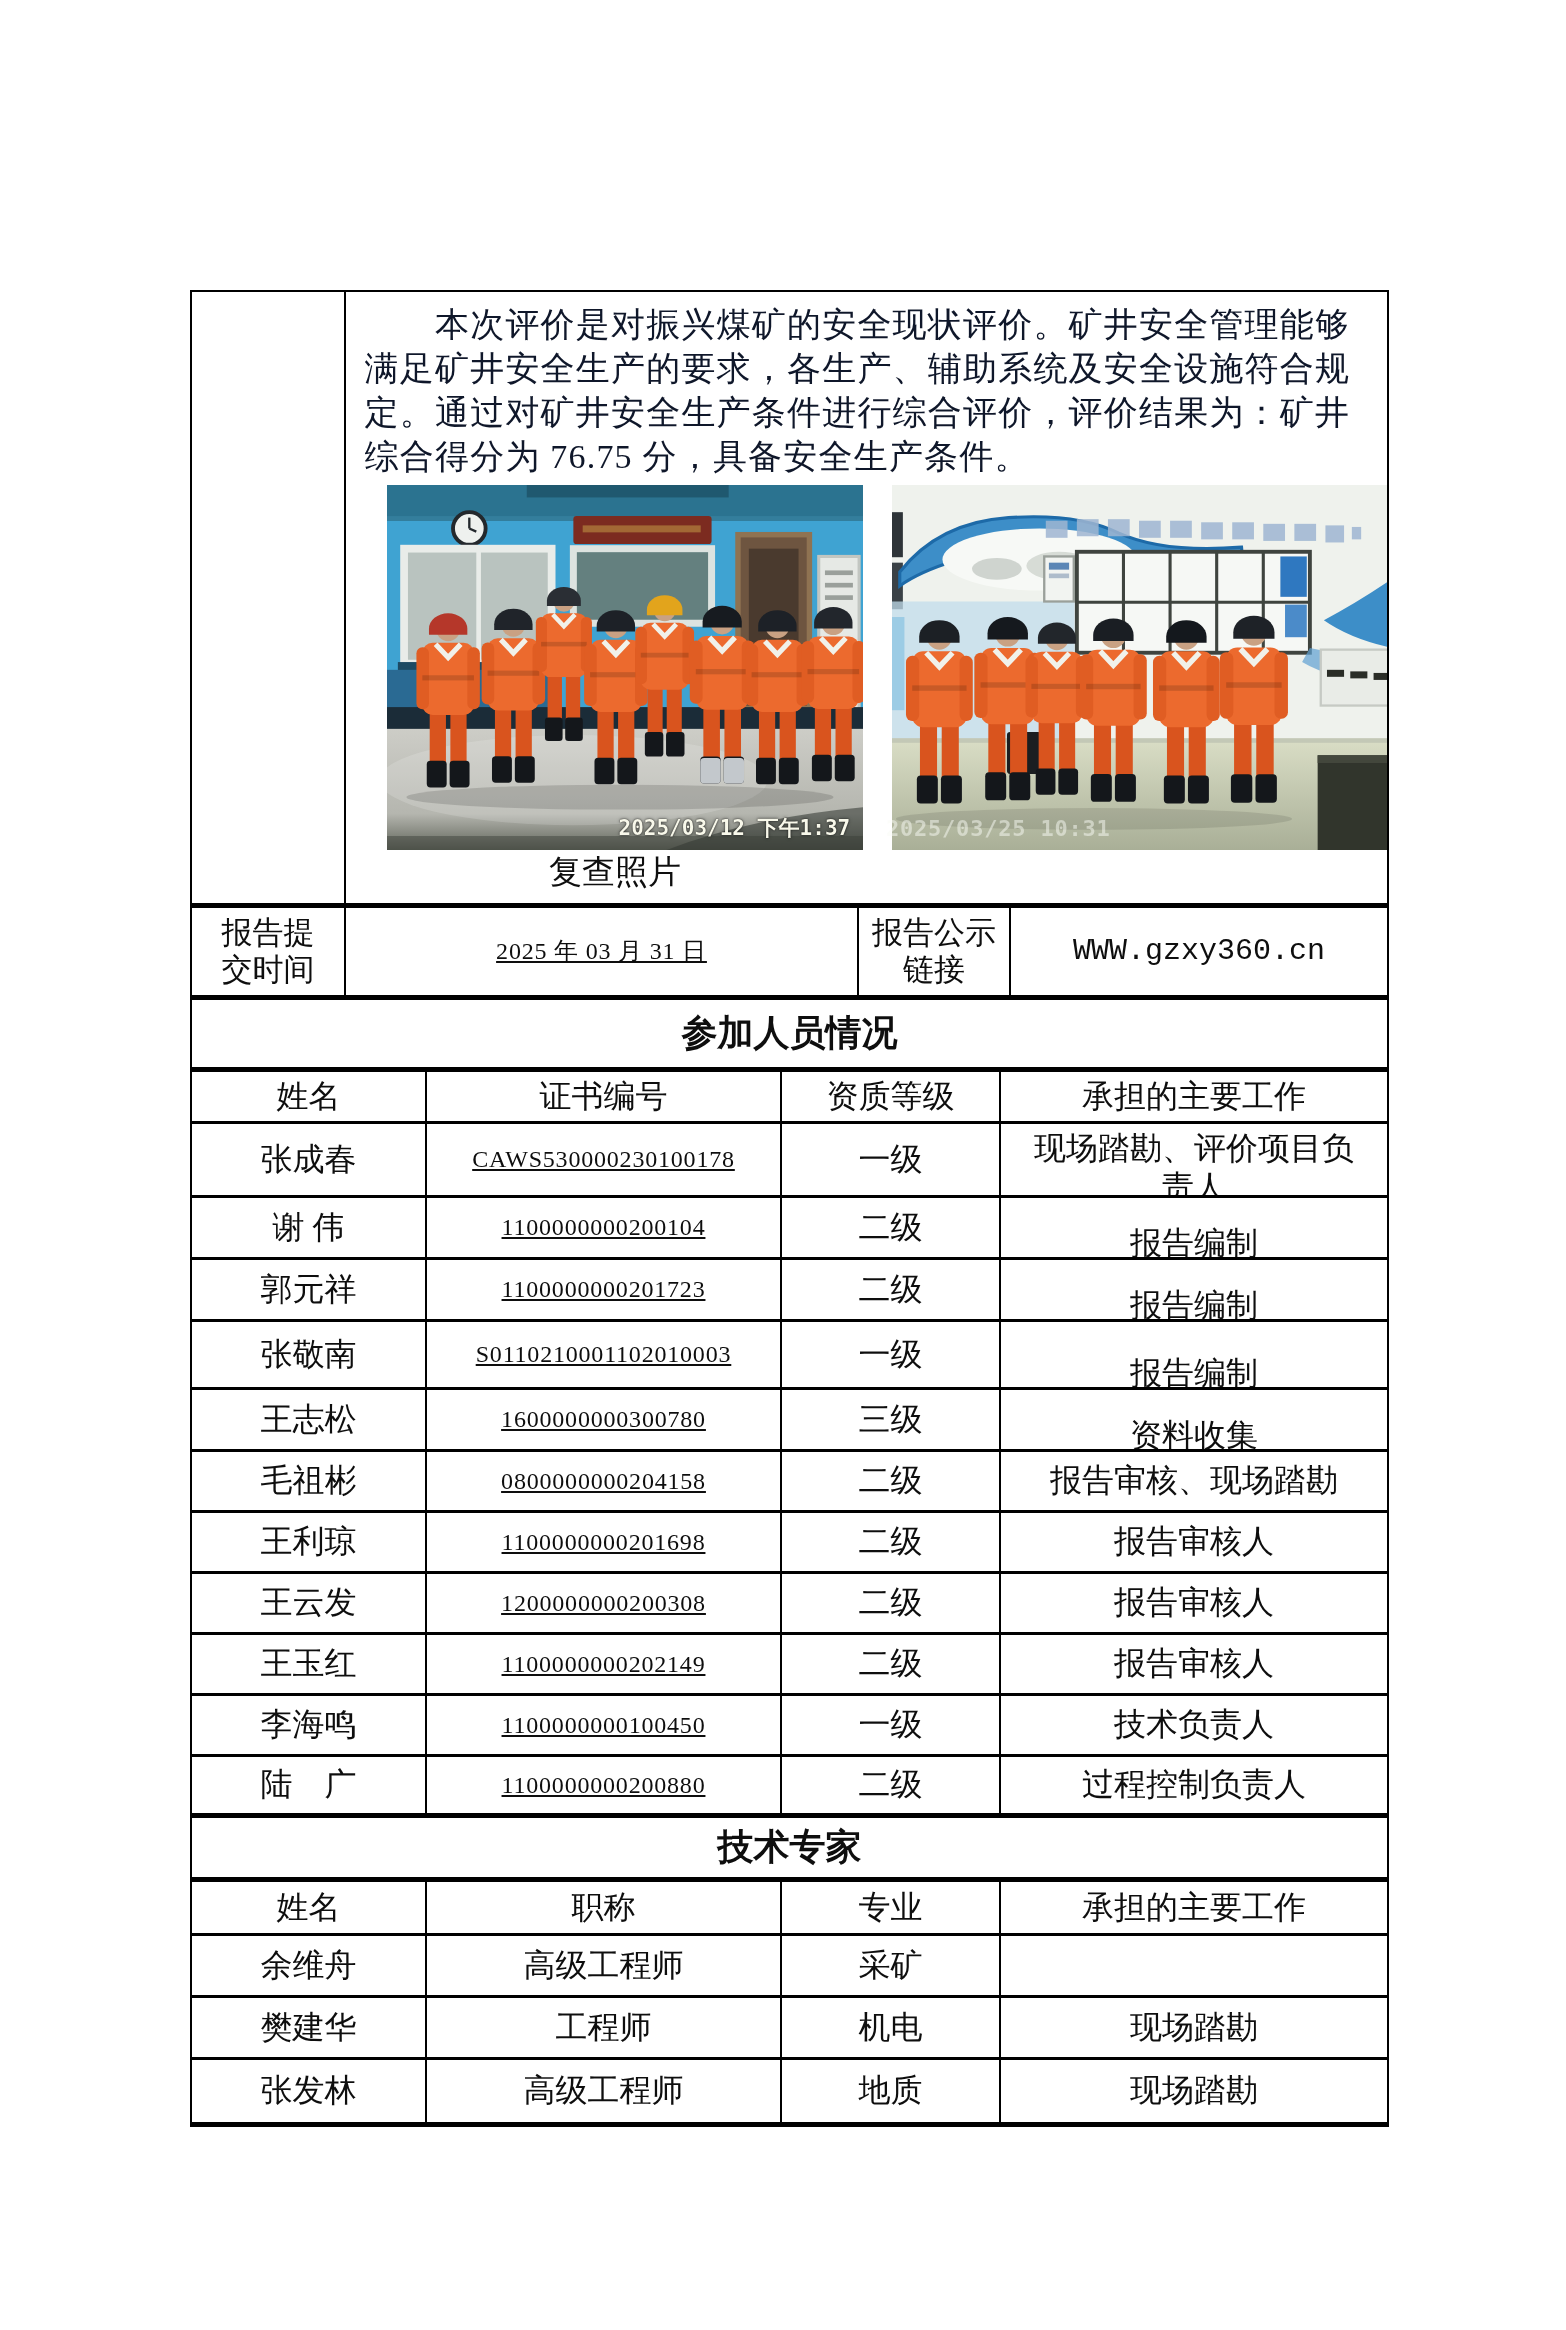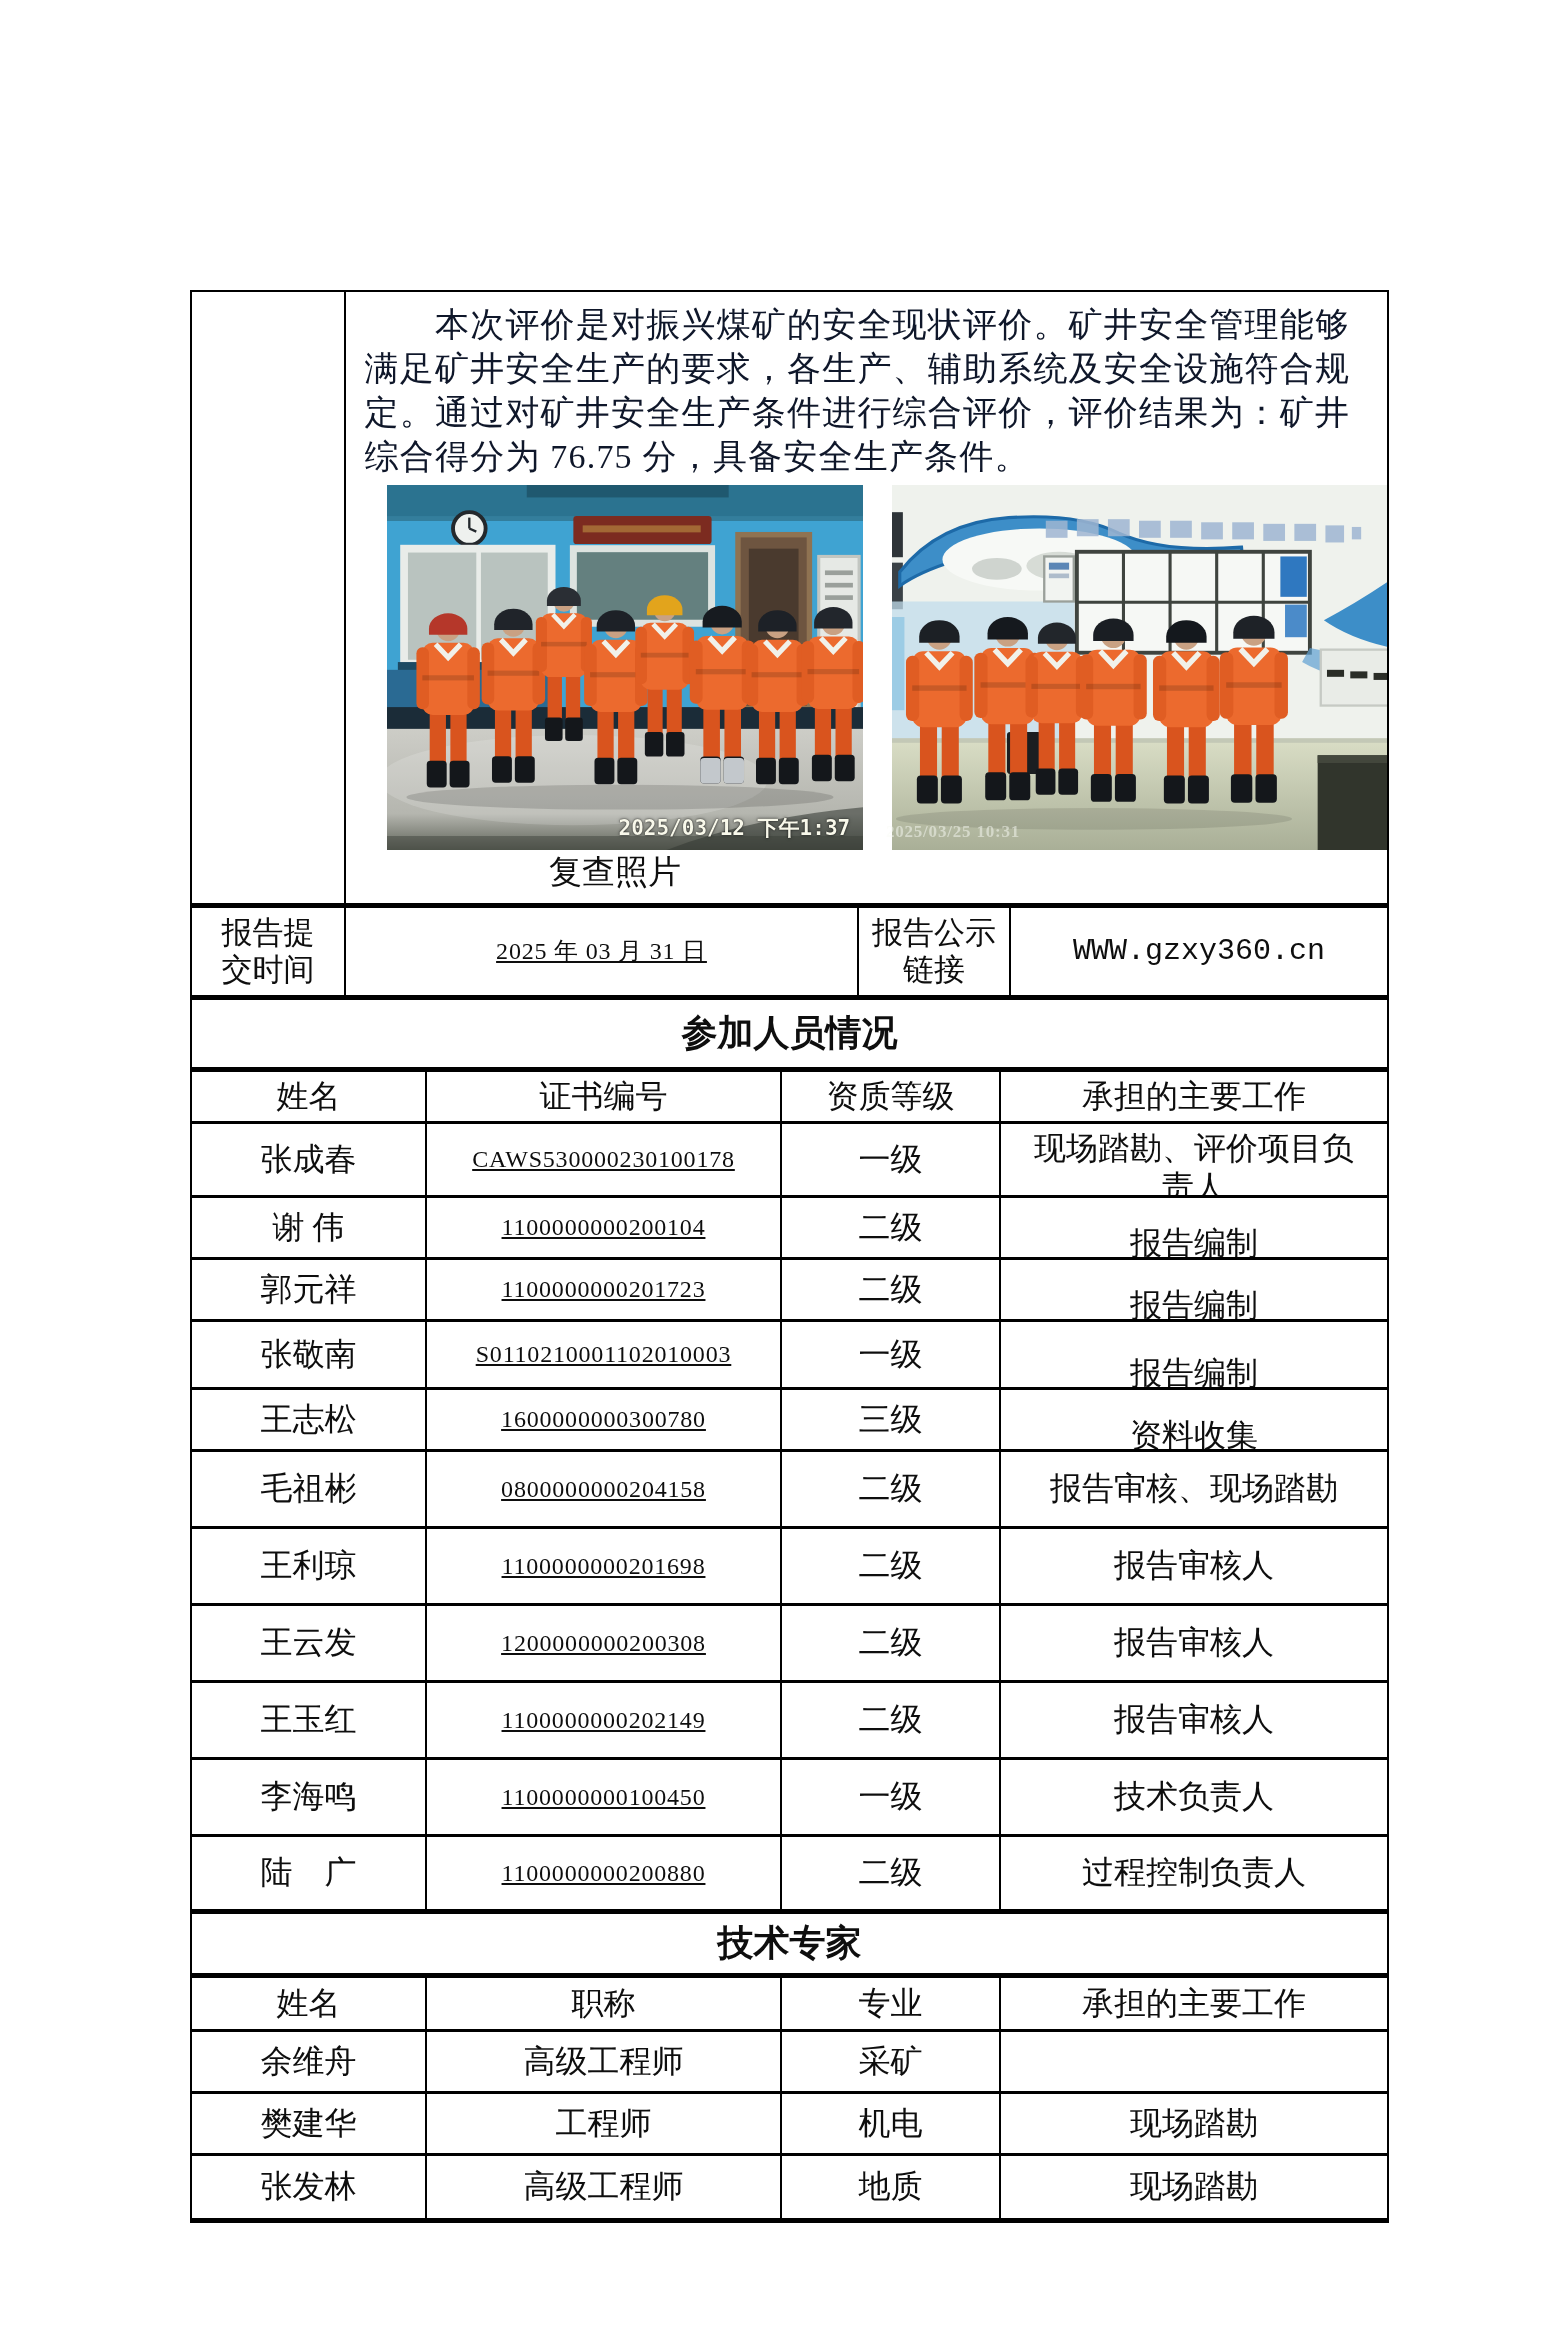--- a/index.html
+++ b/index.html
@@ -28,21 +28,21 @@
   .content-col{flex:1;display:block;text-align:left;padding:11px 17px 0 18.6px;white-space:normal;}
   .para{
     white-space:pre-line;font-size:34px;line-height:44px;letter-spacing:1.2px;
     color:#0f172a;margin:0 0 6.2px 0;
   }
   .photos{display:flex;gap:7.8px;}
   .photo{position:relative;flex:0 0 auto;padding-left:22px;}
   .photo svg{display:block;}
   .ts{position:absolute;font-family:"DejaVu Sans Mono",monospace;font-weight:bold;}
   .ts-left{right:12.4px;bottom:9.3px;color:#f8f8ea;font-size:21px;text-shadow:0 0 3.1px rgba(0,0,0,.65),0 0 0.8px #000;}
-  .ts-right{left:15.5px;bottom:7.8px;color:rgba(250,252,245,.5);font-size:17px;letter-spacing:0.8px;font-family:Liberation Serif, serif;}
+  .ts-right{left:15.5px;bottom:7.8px;color:rgba(250,252,245,.5);font-size:22px;letter-spacing:0.8px;}
   .captions{display:flex;gap:7.8px;height:45px;align-items:center;}
   .cap{flex:0 0 auto;text-align:center;font-size:33px;}
   .cap-l{width:476px;}
   .cap-r{width:501px;}
   
   .row-b{height:92px;}
   .col-lab1{flex:0 0 154px;font-size:31px;}
   .col-val1{flex:0 0 513px;}
   .col-lab2{flex:0 0 152px;font-size:31px;}
   .col-val2{flex:1;}
@@ -53,21 +53,21 @@
   
   .hrow{height:52px;}
   .hrow2{height:54px;}
   .c1{flex:0 0 235px;}
   .c2{flex:0 0 355px;}
   .c3{flex:0 0 219px;}
   .c4{flex:1;}
   .h95{height:74px;}
   .h88{height:68px;}
   .h80{height:62px;}
-  .h78{height:77px;}
+  .h78{height:61px;}
   .num{font-size:24px;letter-spacing:0.8px;text-decoration:underline;}
   .mono{font-family:"Liberation Mono",monospace;font-size:30px;}
   .cliptop{display:block;padding-top:4.7px;line-height:39px;border-radius:16px;}
   .cliptop2{display:block;padding-top:12.4px;line-height:40px;}
   .low{align-items:flex-end;padding-bottom:0;}
   .low > span{display:block;margin-bottom:-6.2px;}
 </style>
 </head>
 <body>
 

